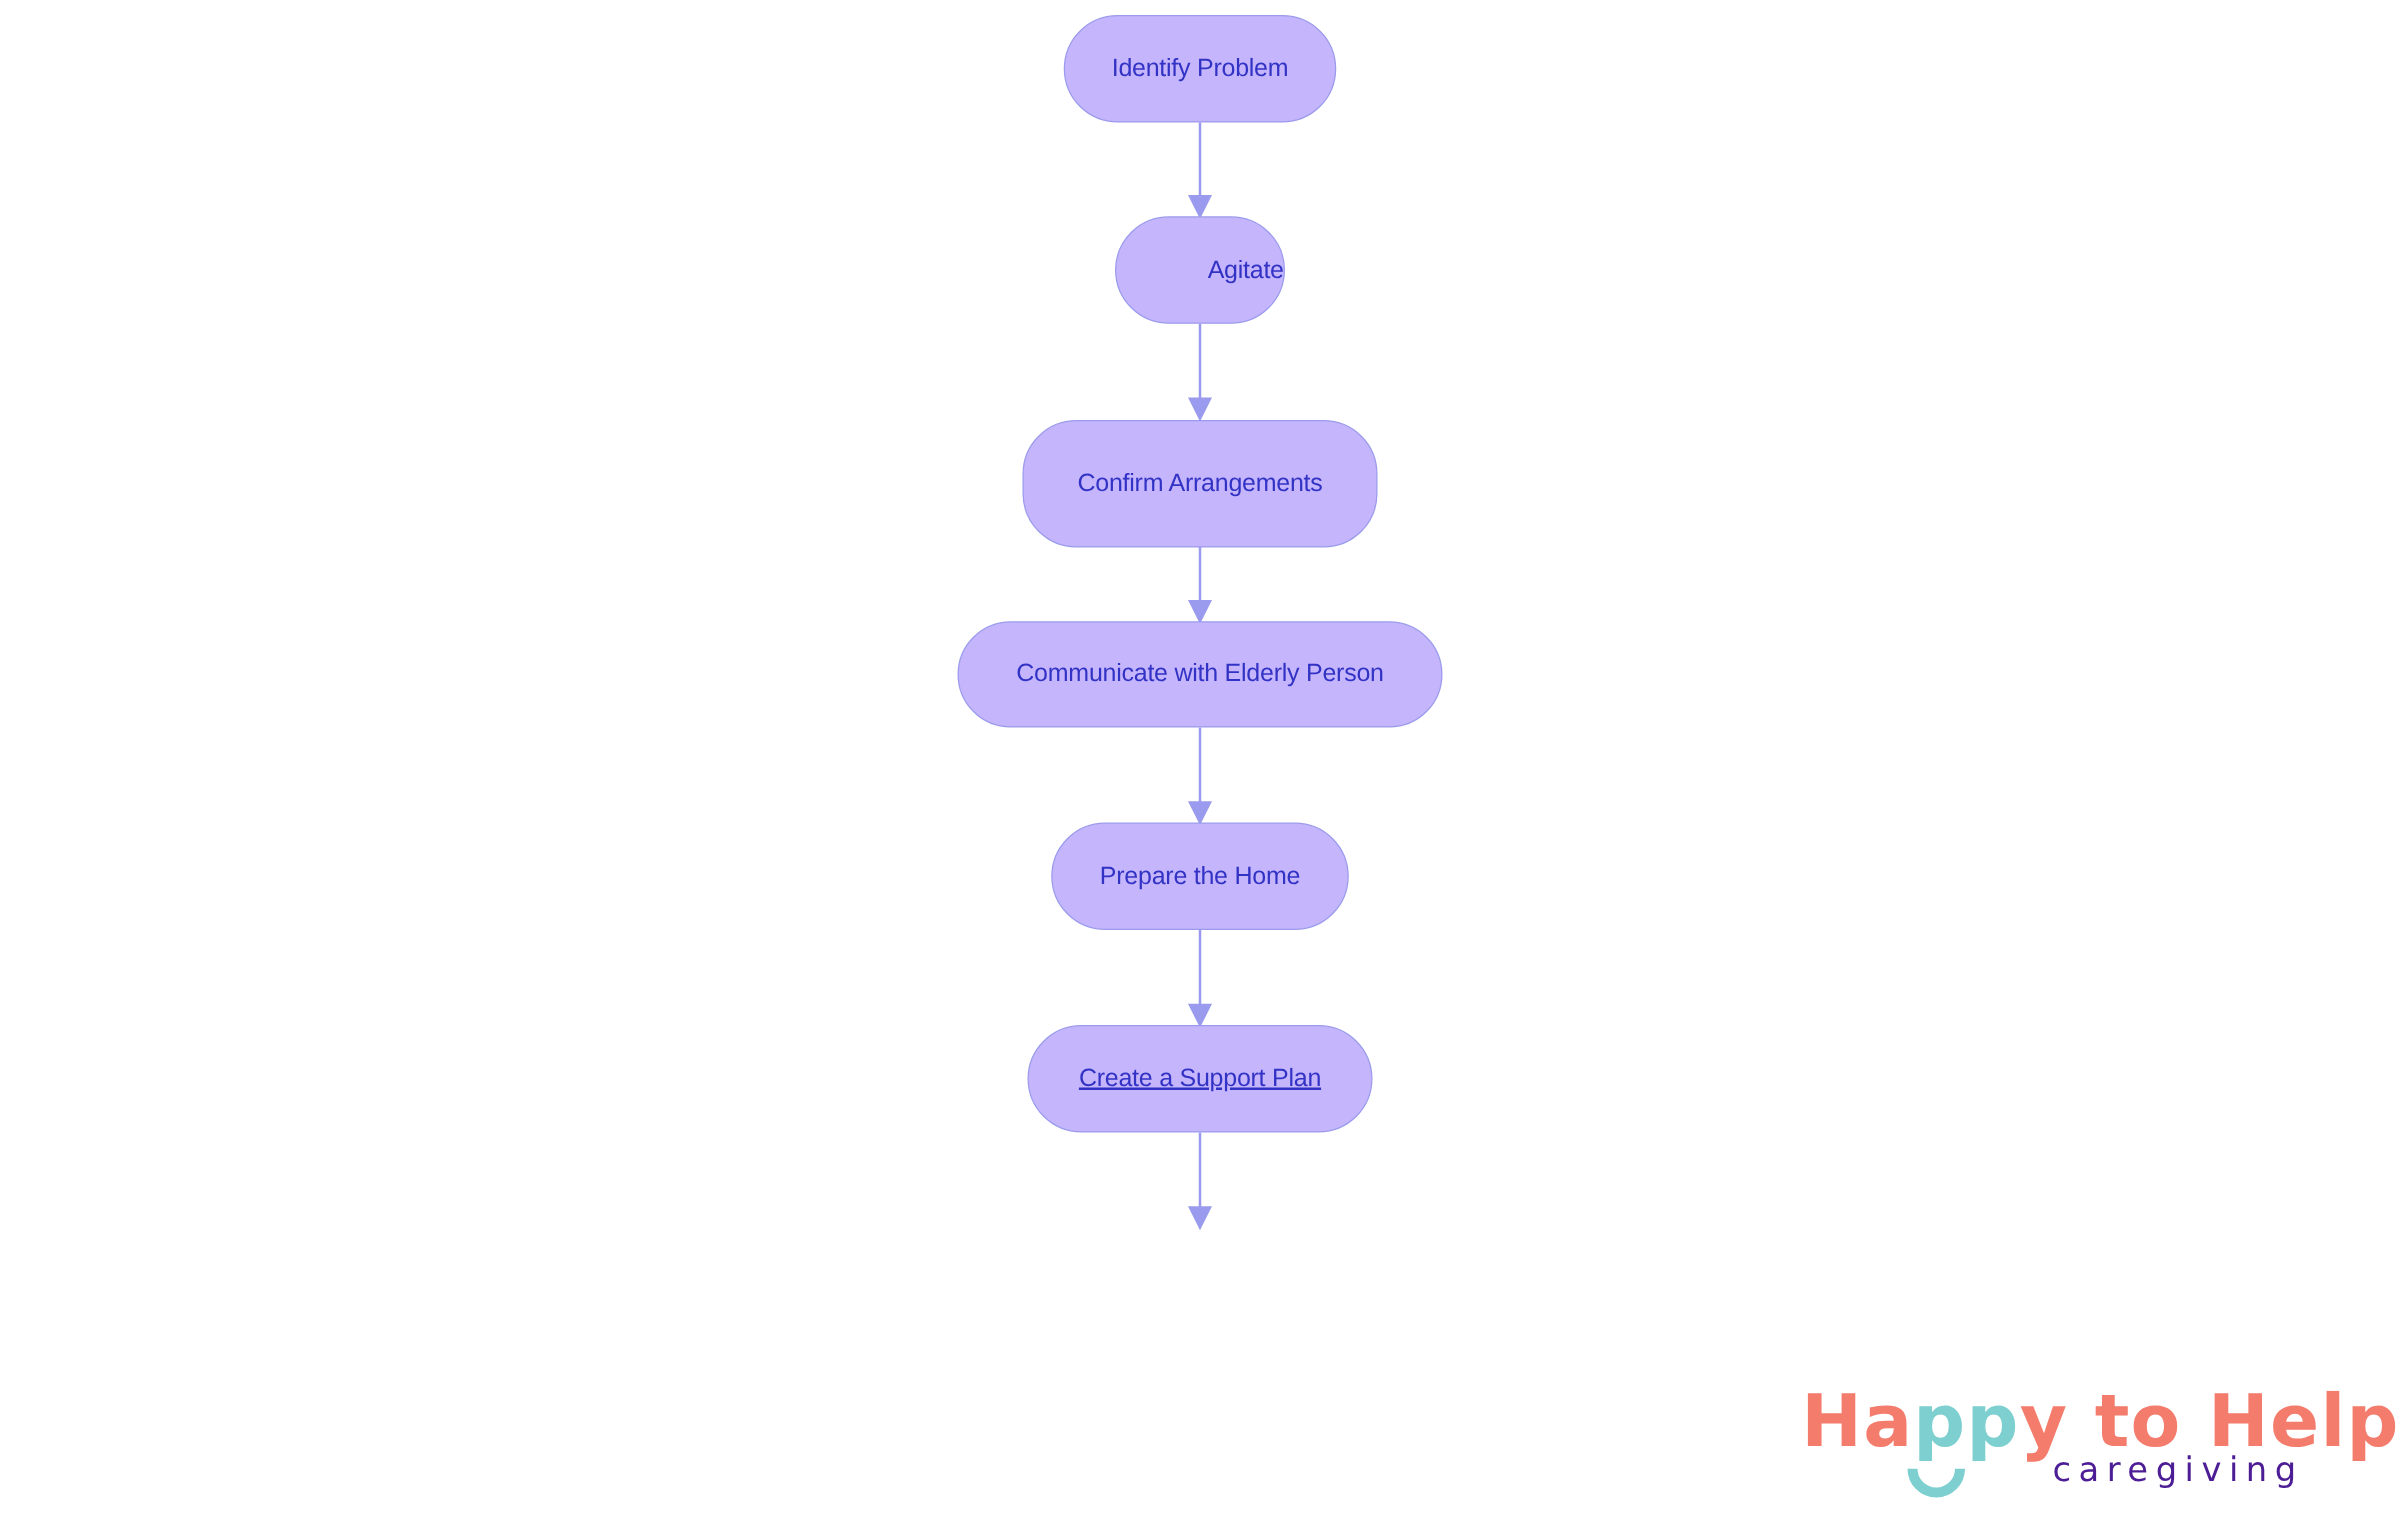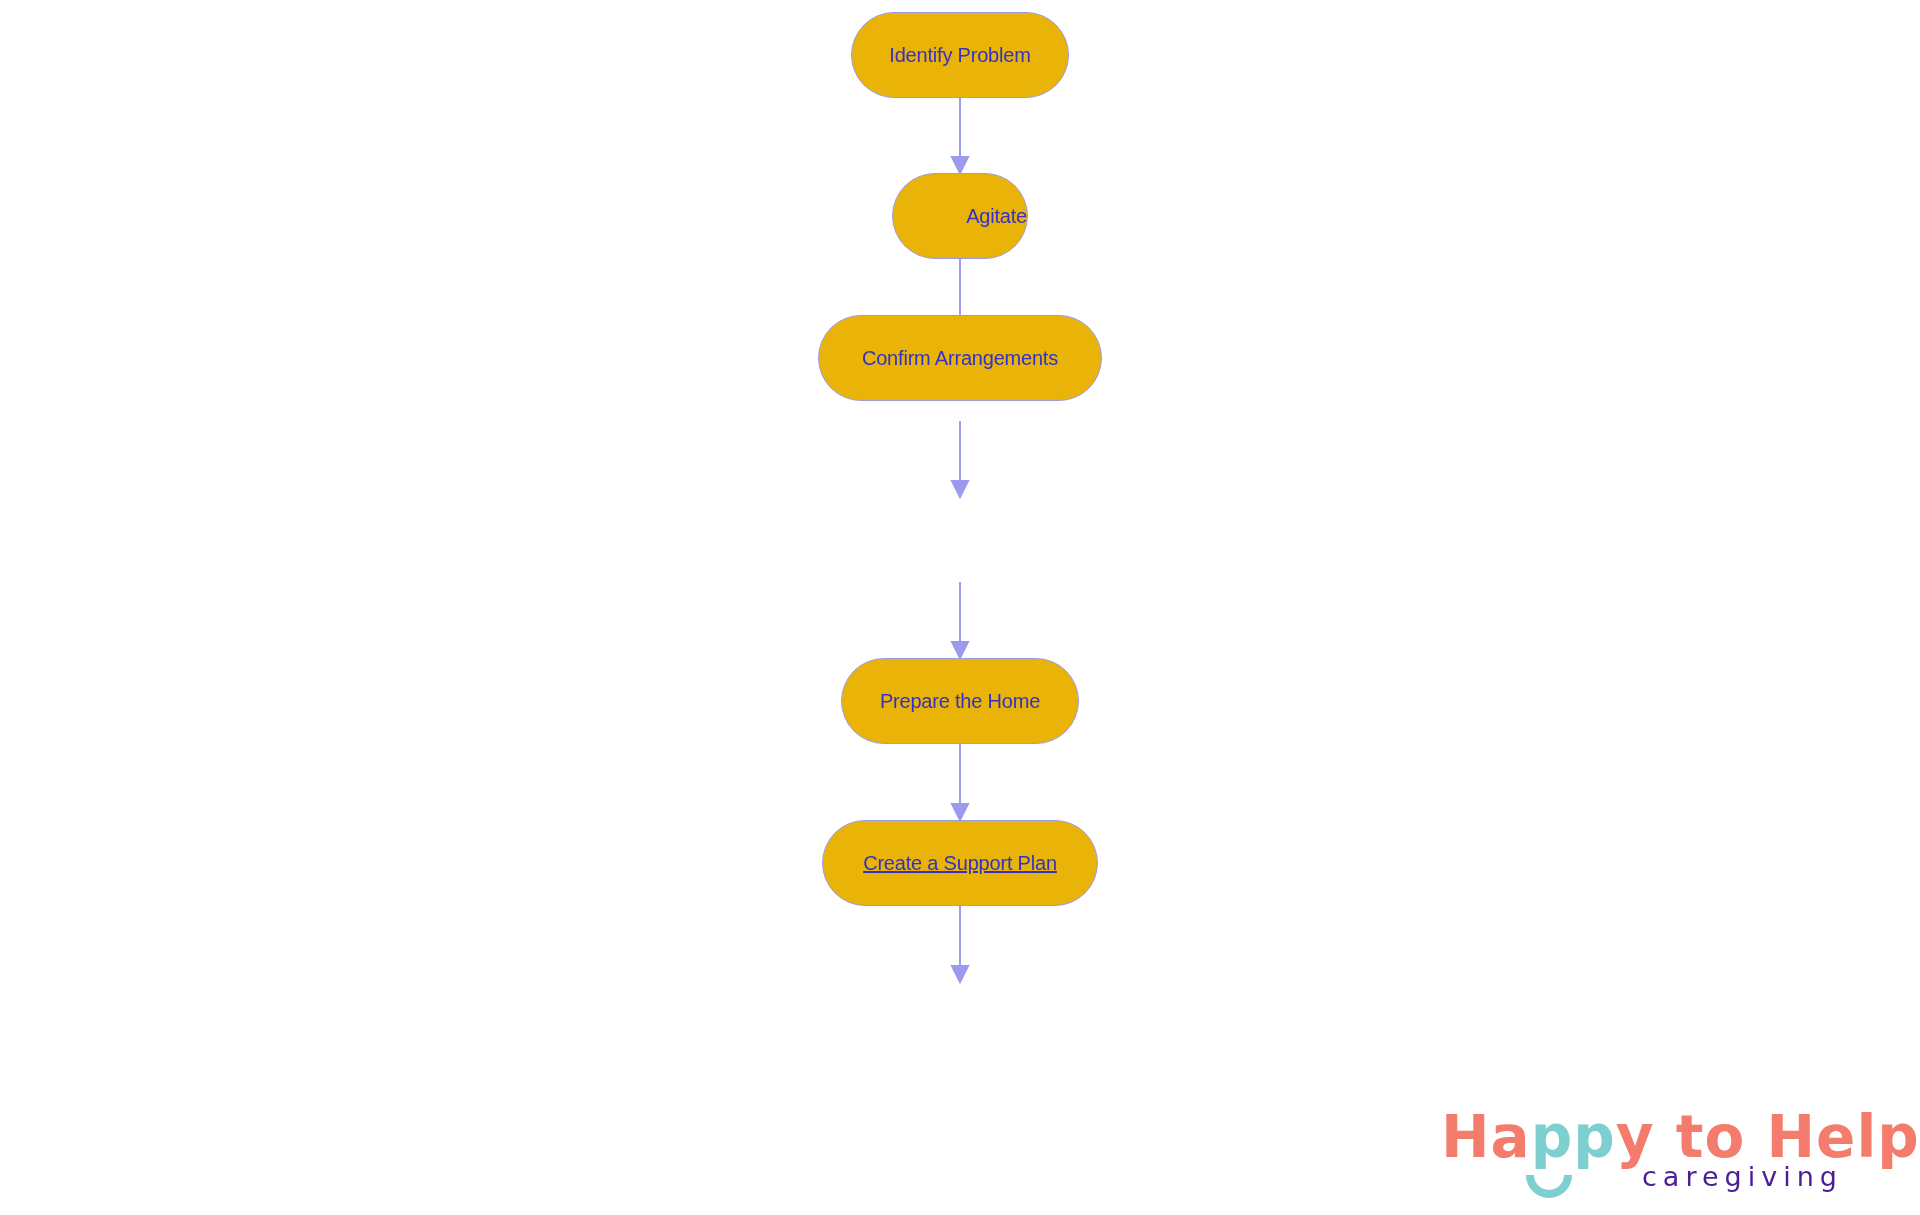--- a/index.html
+++ b/index.html
@@ -1,20 +1,20 @@
 <!DOCTYPE html>
 <html><head>
 <meta charset="utf-8">
 <style>
   html, body { margin: 0; padding: 0; background: #ffffff; }
   body { width: 1920px; height: 1215px; position: relative; overflow: hidden; font-family: "Liberation Sans", "DejaVu Sans", sans-serif; }
   .flow { position: absolute; left: 0; top: 0; width: 1920px; height: 1215px; }
   .node {
     position: absolute;
-    background: #eab308;
+    background: #c4b5fd;
     border: 1.5px solid #9B9BEC;
     border-radius: 43px;
     box-sizing: border-box;
     display: flex; align-items: center; justify-content: center;
     color: #3232C4;
     font-size: 20px;
     letter-spacing: -0.2px;
     white-space: nowrap;
     cursor: pointer;
   }
@@ -54,22 +54,25 @@
       <polygon points="952,966 968,966 960,982"></polygon>
     </g>
   </svg>
 
   <div class="node" style="left:851px; top:12px; width:218px; height:86px;">
     <span>Identify Problem</span>
   </div>
   <div class="node" style="left:892px; top:173px; width:136px; height:86px;justify-content:flex-end;">
     <span>Agitate</span>
   </div>
-  <div class="node" style="left:818px; top:315px; width:284px; height:86px;">
+  <div class="node" style="left:818px; top:336px; width:284px; height:102px;">
     <span>Confirm Arrangements</span>
+  </div>
+  <div class="node" style="left:766px; top:497px; width:388px; height:85px;">
+    <span>Communicate with Elderly Person</span>
   </div>
   <div class="node" style="left:841px; top:658px; width:238px; height:86px;justify-content:center;">
     <span>Prepare the Home</span>
   </div>
   <div class="node" style="left:822px; top:820px; width:276px; height:86px;text-decoration:underline;">
     <span>Create a Support Plan</span>
   </div>
 </div>
 
 <div class="logo">

